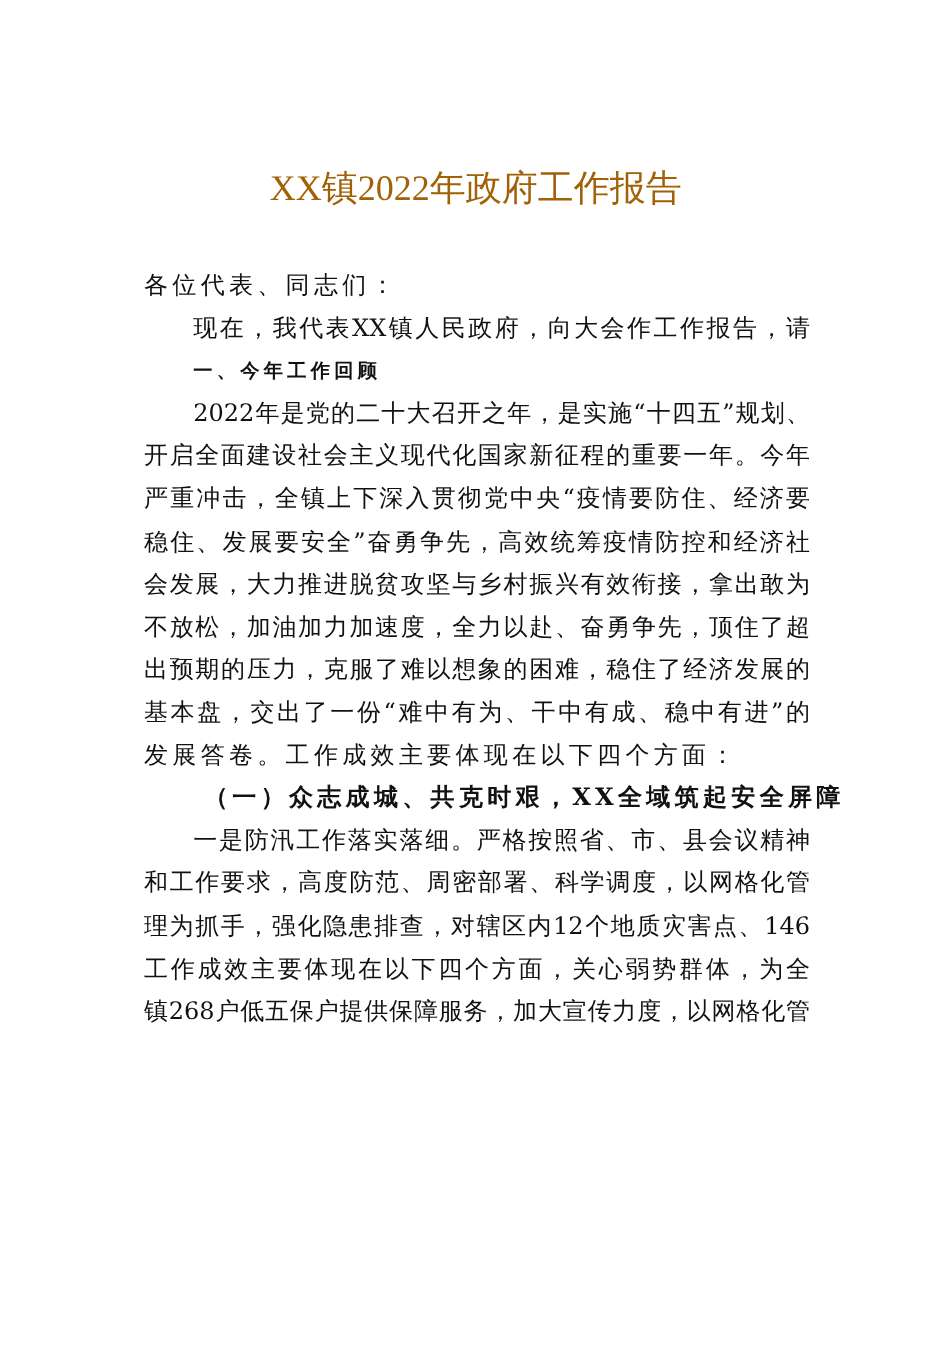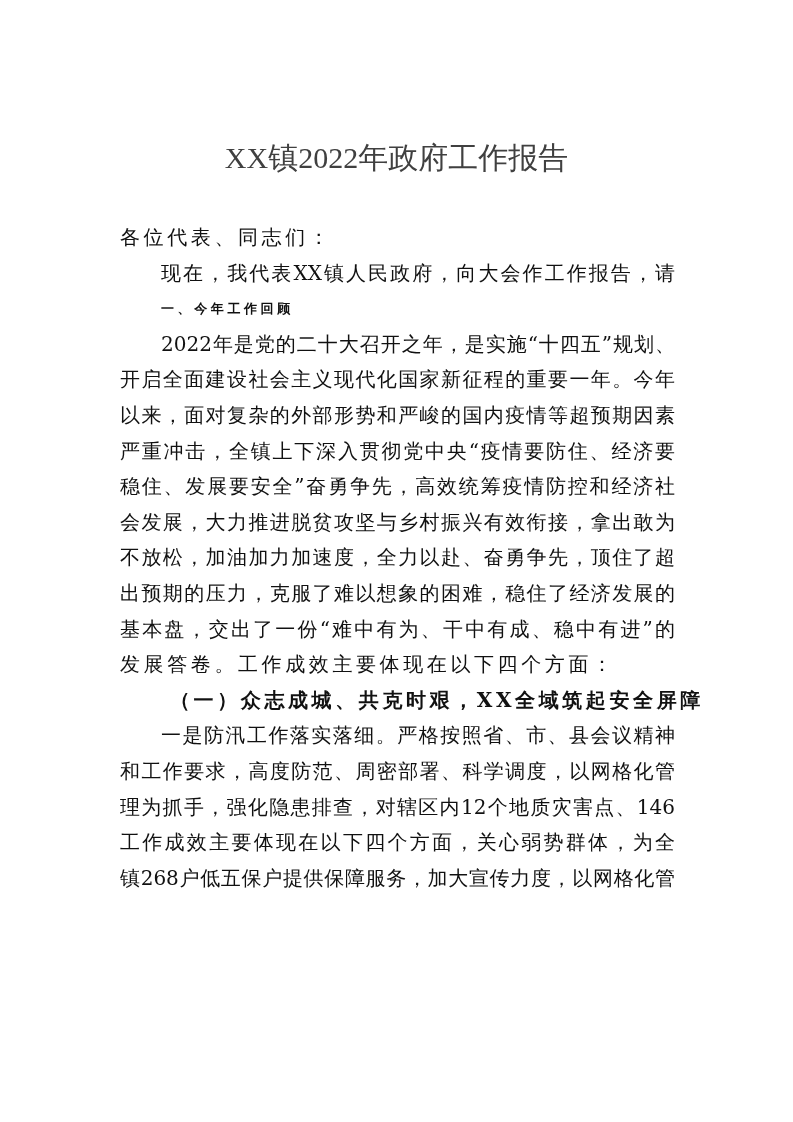--- a/index.html
+++ b/index.html
@@ -1,40 +1,39 @@
 <!DOCTYPE html>
 <html><head>
 <meta charset="utf-8">
 <style>
   html, body { margin: 0; padding: 0; background: #ffffff; }
   body { width: 793px; height: 1122px; position: relative; overflow: hidden;
          font-family: "DejaVu Serif", "Liberation Serif", serif; color: #111; }
   .page { position: absolute; left: 0; top: 0; width: 793px; height: 1122px; background: #fff; }
   .title { position: absolute; top: 136px; left: 0; width: 793px; text-align: center;
-           font-family: "Liberation Serif", "DejaVu Serif", serif; font-size: 30px; line-height: 44px; color: #404040; }
+           font-family: "Liberation Serif", "DejaVu Serif", serif; font-size: 30px; line-height: 44px; color: #a16207; }
   .body { position: absolute; left: 120px; top: 220px; width: 555px; }
   .line { height: 35.6px; line-height: 35.6px; font-size: 20px; white-space: nowrap;
           text-align: justify; text-align-last: justify; letter-spacing: 0px; }
   .line.last { text-align-last: left; }
   .indent { padding-left: 41px; }
-  .h1 { font-family: "DejaVu Sans", "Liberation Sans", sans-serif; font-weight: bold; text-align-last: left; font-size: 13px; }
+  .h1 { font-family: "DejaVu Sans", "Liberation Sans", sans-serif; font-weight: bold; text-align-last: left; font-size: 16px; }
   .h2 { padding-left: 50px; font-weight: bold; text-align-last: left; }
 </style>
 </head>
 <body>
 
 <div class="page">
   <div class="title">XX镇2022年政府工作报告</div>
   <div class="body">
     <div class="line last" style="letter-spacing: 3.6px;">各位代表、同志们：</div>
     <div class="line indent">现在，我代表XX镇人民政府，向大会作工作报告，请</div>
     <div class="line indent h1" style="letter-spacing: 3.6px;">一、今年工作回顾</div>
     <div class="line indent">2022年是党的二十大召开之年，是实施“十四五”规划、</div>
     <div class="line">开启全面建设社会主义现代化国家新征程的重要一年。今年</div>
-    <div class="line">以来，面对复杂的外部形势和严峻的国内疫情等超预期因素</div>
     <div class="line">严重冲击，全镇上下深入贯彻党中央“疫情要防住、经济要</div>
     <div class="line">稳住、发展要安全”奋勇争先，高效统筹疫情防控和经济社</div>
     <div class="line">会发展，大力推进脱贫攻坚与乡村振兴有效衔接，拿出敢为</div>
     <div class="line">不放松，加油加力加速度，全力以赴、奋勇争先，顶住了超</div>
     <div class="line">出预期的压力，克服了难以想象的困难，稳住了经济发展的</div>
     <div class="line">基本盘，交出了一份“难中有为、干中有成、稳中有进”的</div>
     <div class="line last" style="letter-spacing: 3.6px;">发展答卷。工作成效主要体现在以下四个方面：</div>
     <div class="line h2" style="letter-spacing: 3.6px;">（一）众志成城、共克时艰，XX全域筑起安全屏障</div>
     <div class="line indent">一是防汛工作落实落细。严格按照省、市、县会议精神</div>
     <div class="line">和工作要求，高度防范、周密部署、科学调度，以网格化管</div>

